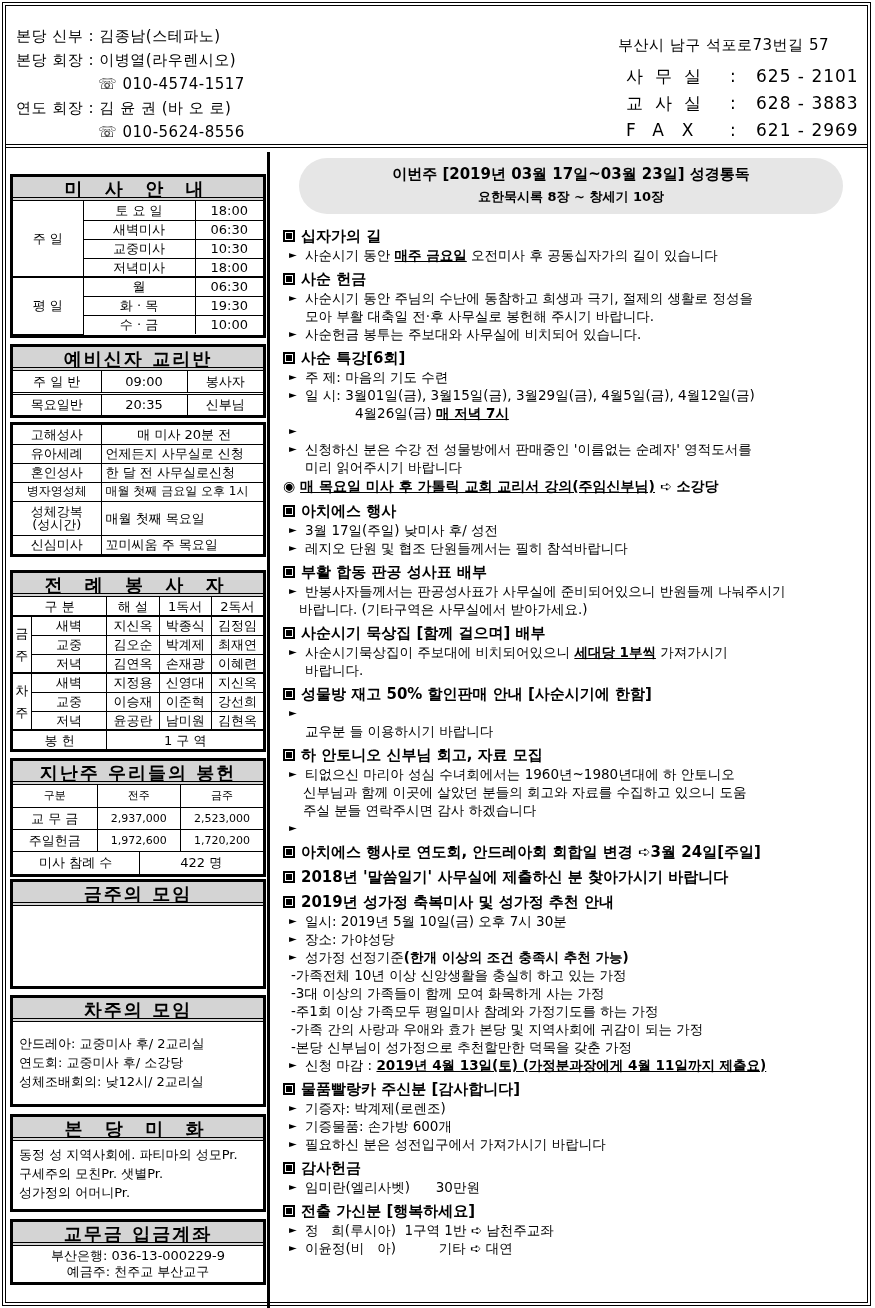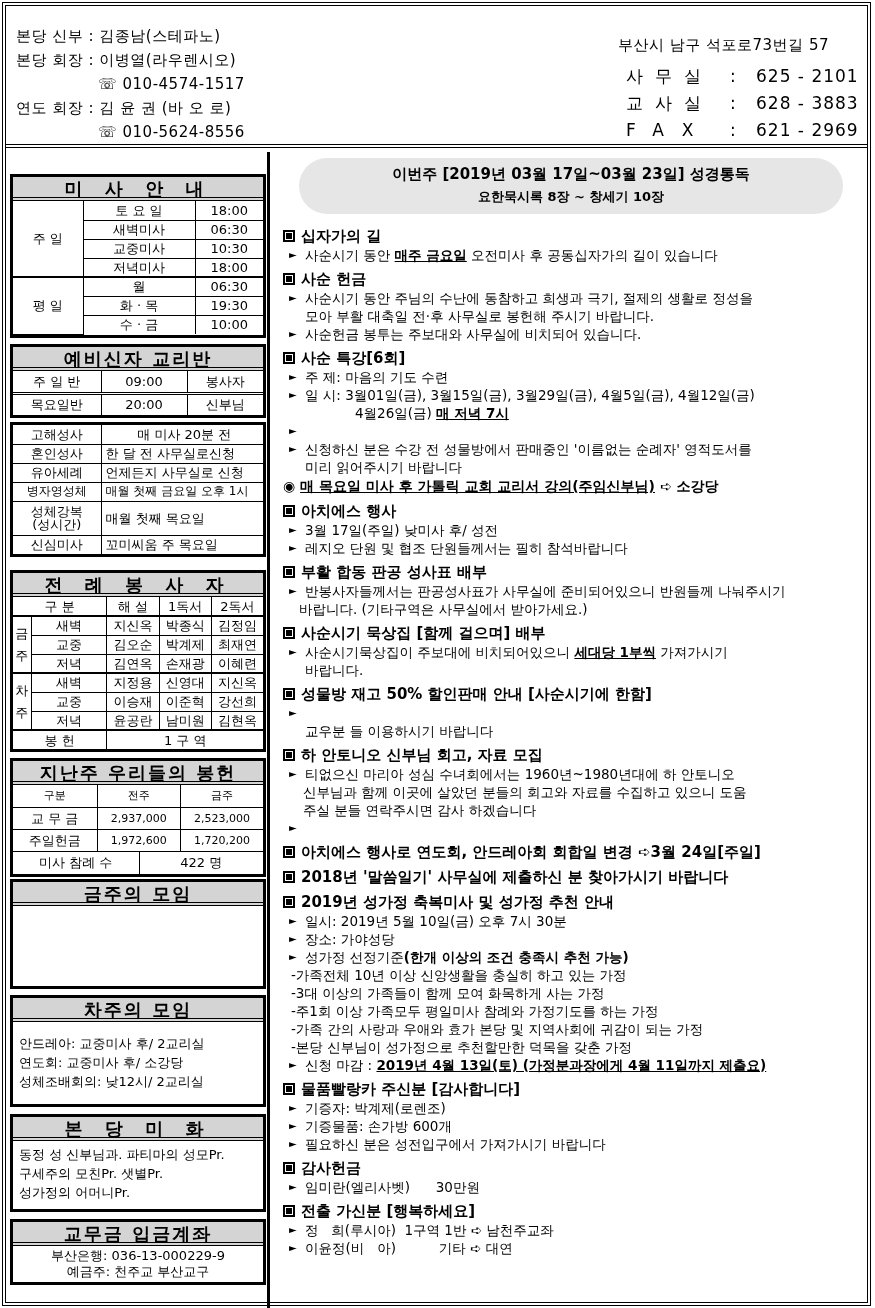--- a/index.html
+++ b/index.html
@@ -134,41 +134,41 @@
       <div class="box-title">예비신자 교리반</div>
       <table>
         <tbody>
             <tr>
               <td style="height:22px;width:88px">주 일 반</td>
               <td style="width:86px">09:00</td>
               <td>봉사자</td>
             </tr>
         <tr>
               <td style="height:22px;border-top:3px double #000">목요일반</td>
-              <td style="border-top:3px double #000">20:00</td>
+              <td style="border-top:3px double #000">20:35</td>
               <td style="border-top:3px double #000">신부님</td>
             </tr>
       </tbody>
         </table>
     </div>
 
     <div class="box" style="top:270px;">
       <table>
         <tbody>
             <tr>
               <td style="width:88px">고해성사</td>
               <td style="text-align:center;padding-left:4px">매 미사 20분 전</td>
             </tr>
         <tr>
+              <td>유아세례</td>
+              <td style="text-align:left;padding-left:4px">언제든지 사무실로 신청</td>
+            </tr>
+        <tr>
               <td>혼인성사</td>
               <td style="text-align:left;padding-left:4px">한 달 전 사무실로신청</td>
-            </tr>
-        <tr>
-              <td>유아세례</td>
-              <td style="text-align:left;padding-left:4px">언제든지 사무실로 신청</td>
             </tr>
         <tr>
               <td class="small" style="font-size:12px">병자영성체</td>
               <td class="small" style="text-align:left;padding-left:4px;font-size:12px">매월 첫째 금요일 오후 1시</td>
             </tr>
         <tr>
               <td style="height:34px;line-height:13px">
                 <div>성체강복</div>
                 <div>(성시간)</div>
               </td>
@@ -282,21 +282,21 @@
       <div class="text-body" style="padding-top:12px">
         <div>안드레아: 교중미사 후/ 2교리실</div>
         <div>연도회: 교중미사 후/ 소강당</div>
         <div>성체조배회의: 낮12시/ 2교리실</div>
       </div>
     </div>
 
     <div class="box" style="top:962px;height:98px;">
       <div class="box-title" style="letter-spacing:8px">본 당 미 화</div>
       <div class="text-body" style="padding-top:4px">
-        <div>동정 성 신부님과. 파티마의 성모Pr.</div>
+        <div>동정 성 지역사회에. 파티마의 성모Pr.</div>
         <div>구세주의 모친Pr. 샛별Pr.</div>
         <div>성가정의 어머니Pr.</div>
       </div>
     </div>
 
     <div class="box" style="top:1067px;height:66px;">
       <div class="box-title">교무금 입금계좌</div>
       <div style="text-align:center;font-size:13px;line-height:16px;padding-top:2px">
         <div>부산은행: 036-13-000229-9</div>
         <div>예금주: 천주교 부산교구</div>

